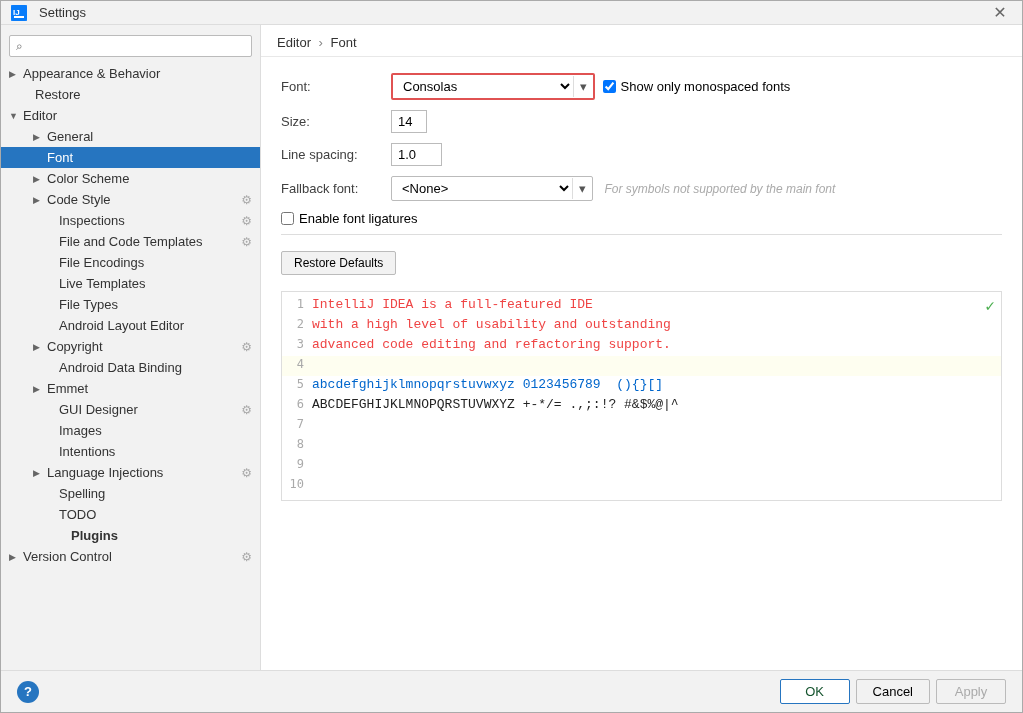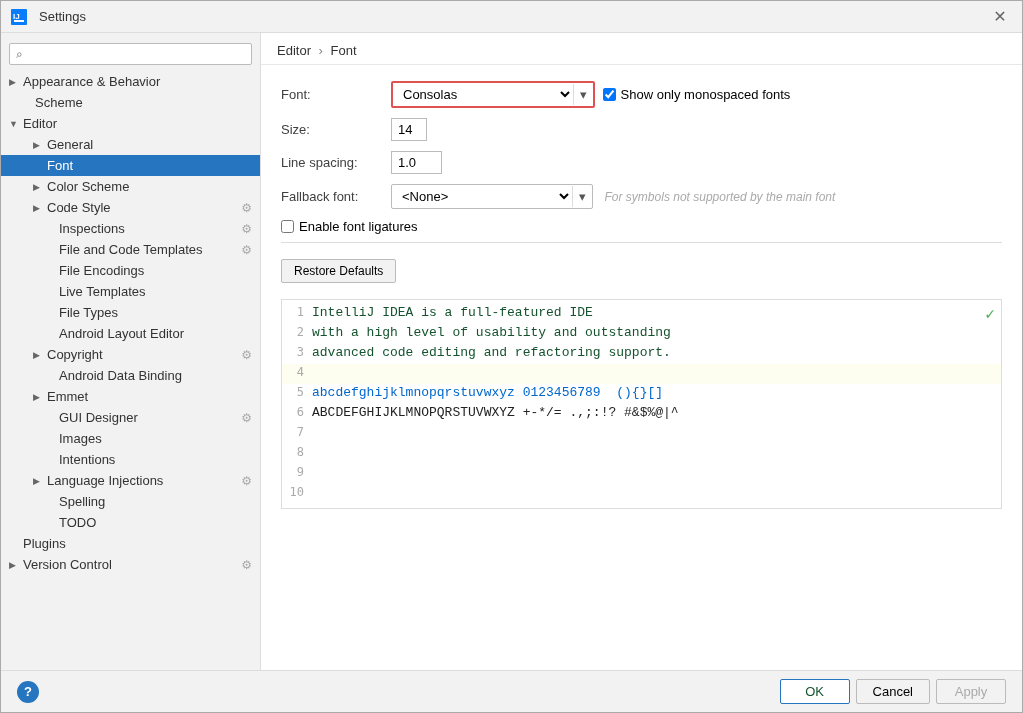--- a/index.html
+++ b/index.html
@@ -10,21 +10,21 @@
       height: 713px;
       background: #f2f2f2;
       border: 1px solid #aaa;
       display: flex;
       flex-direction: column;
       position: relative;
     }
 
     .title-bar {
       background: #f2f2f2;
-      height: 32px;
+      height: 24px;
       display: flex;
       align-items: center;
       padding: 0 10px;
       border-bottom: 1px solid #ddd;
       flex-shrink: 0;
     }
 
     .title-bar-icon {
       width: 16px;
       height: 16px;
@@ -359,21 +359,21 @@
     .ok-btn {
       background: white;
       border: 1px solid #2675c0;
       color: #14532d;
     }
 
     .apply-btn {
       color: #aaa;
       cursor: default;
     }
-    .c-comment { color: #14532d; }
+    .c-comment { color: #ef4444; }
     .c-blue { color: #0066cc; }
     .c-dark { color: #222; }
   </style>
 </head>
 <body>
 
 <div class="window">
 
   <div class="title-bar">
     <div class="title-bar-icon">
@@ -394,21 +394,21 @@
 
       
       <div class="sidebar-item parent">
         <span class="expand-arrow">▶</span>
         <span>Appearance &amp; Behavior</span>
       </div>
 
       
       <div class="sidebar-item level1">
         <span class="expand-arrow">&nbsp;</span>
-        <span>Scheme</span>
+        <span>Restore</span>
       </div>
 
       
       <div class="sidebar-item parent">
         <span class="expand-arrow">▼</span>
         <span>Editor</span>
       </div>
 
       
       <div class="sidebar-item level2">
@@ -524,21 +524,21 @@
         <span>Spelling</span>
       </div>
 
       
       <div class="sidebar-item level3">
         <span class="expand-arrow">&nbsp;</span>
         <span>TODO</span>
       </div>
 
       
-      <div class="sidebar-item parent" style="font-weight:400;">
+      <div class="sidebar-item parent" style="font-weight:700;gap:48px;">
         <span class="expand-arrow">&nbsp;</span>
         <span>Plugins</span>
       </div>
 
       
       <div class="sidebar-item parent">
         <span class="expand-arrow">▶</span>
         <span>Version Control</span>
         <span class="cog-icon">⚙</span>
       </div>

